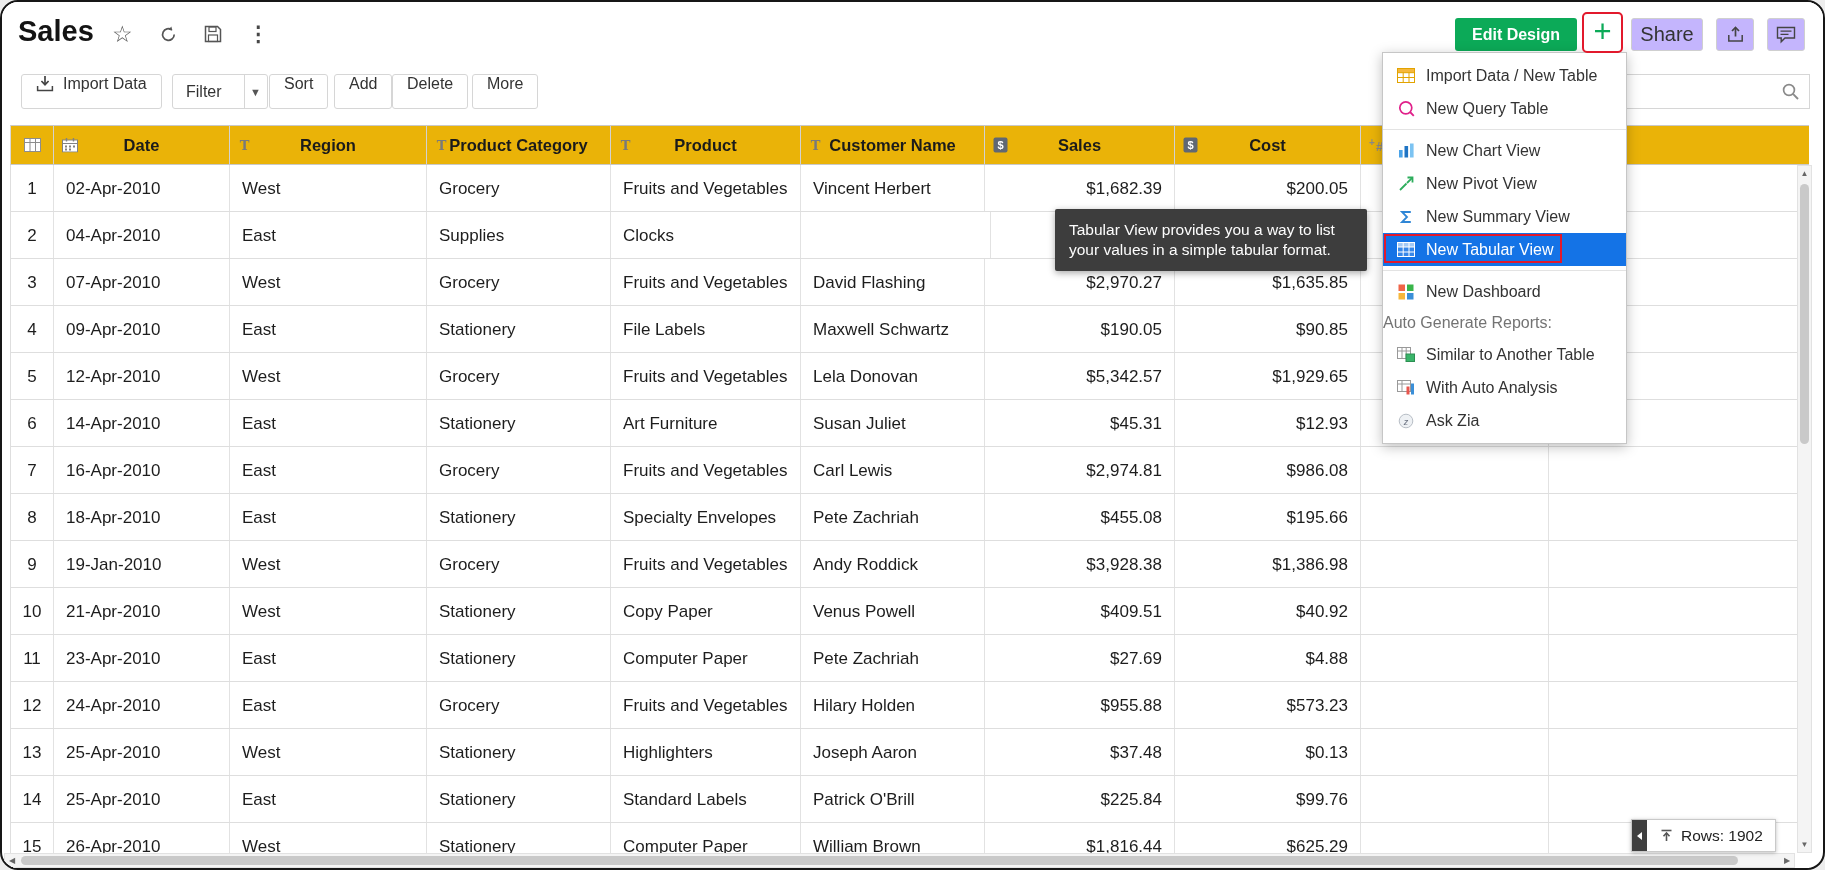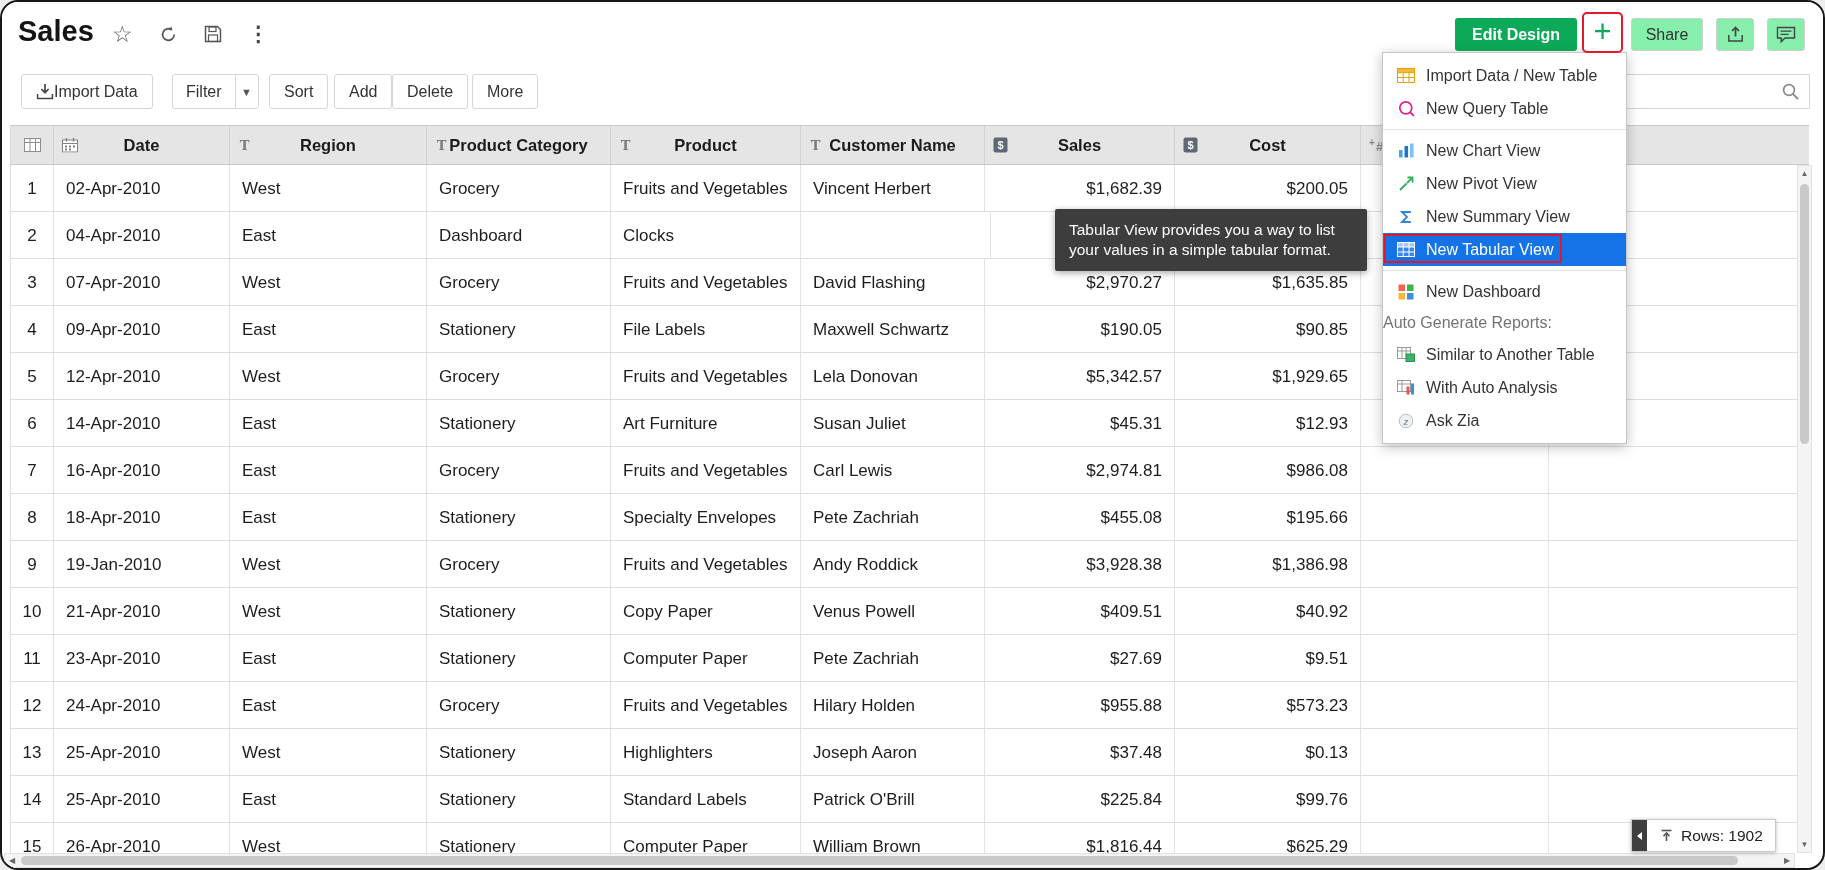--- a/index.html
+++ b/index.html
@@ -9,43 +9,43 @@
 
 .titlebar{position:absolute;left:0;top:0;width:100%;height:64px;background:#fff}
 .page-title{position:absolute;left:16px;top:13px;font-size:29px;font-weight:700;color:#141414}
 .title-icons{position:absolute;left:110px;top:0;height:64px;display:flex;align-items:center;gap:26px}
 .ticon{display:flex;align-items:center;justify-content:center;color:#555;cursor:pointer}
 .star-glyph{font-size:23px;color:#5a5a5a}
 .kebab-glyph{font-size:21px;font-weight:700;color:#474747}
 .btn-edit-design{position:absolute;left:1453px;top:16px;width:122px;height:33px;background:var(--accent-green,#0caa58);color:#fff;font-size:16px;font-weight:600;border-radius:3px;display:flex;align-items:center;justify-content:center;cursor:pointer}
 .plus-annot{position:absolute;left:1580px;top:10px;width:41px;height:41px;border:2px solid var(--annotation-red,#e2192c);border-radius:5px;background:#fff;display:flex;align-items:center;justify-content:center;z-index:70}
 .plus-glyph{color:var(--accent-green,#0caa58);font-size:31px;line-height:1;margin-top:-3px}
-.btn-white{position:absolute;top:16px;height:33px;background:#86efac;border:1px solid #cfcfcf;border-radius:3px;display:flex;align-items:center;justify-content:center;font-size:16px;color:#333;cursor:pointer}
+.btn-white{position:absolute;top:16px;height:33px;background:#c4b5fd;border:1px solid #cfcfcf;border-radius:3px;display:flex;align-items:center;justify-content:center;font-size:20px;color:#333;cursor:pointer}
 .btn-share{left:1629px;width:72px}
 .btn-export{left:1714px;width:38px}
 .btn-comment{left:1765px;width:38px}
 
 
 .toolbar{position:absolute;left:0;top:64px;width:100%;height:59px;background:#fff}
-.tb{position:absolute;top:8px;height:35px;border:1px solid #d6d6d6;border-radius:3px;background:#fff;display:flex;align-items:center;font-size:16px;color:#333;padding:0 14px;cursor:pointer;white-space:nowrap}
+.tb{position:absolute;top:8px;height:35px;border:1px solid #d6d6d6;border-radius:3px;background:#fff;display:flex;font-size:16px;color:#333;padding:0 14px;gap:9px;cursor:pointer;white-space:nowrap}
 .tb-import{left:19px}
 .tb-split{left:170px;padding:0}
 .tb-split .seg1{display:flex;align-items:center;height:100%;padding:0 13px}
 .tb-split .seg2{display:flex;align-items:center;justify-content:center;height:100%;width:23px;border-left:1px solid #d6d6d6;font-size:11px;color:#555}
 .tb-sort{left:267px}
 .tb-add{left:332px}
 .tb-delete{left:390px}
 .tb-more{left:470px}
 .searchbox{position:absolute;left:1380px;top:8px;width:428px;height:35px;border:1px solid #d6d6d6;background:#fff;display:flex;align-items:center;z-index:5}
 .searchbox input{flex:1;border:none;outline:none;font-size:15px;padding:0 10px;font-family:"Liberation Sans",sans-serif;color:#333;background:transparent}
 .search-icon{margin-right:9px;display:flex}
 
 
 .tablewrap{position:absolute;left:8px;top:123px;right:14px;bottom:0;overflow:hidden;background:#fff}
-.thead{display:flex;height:40px;background:#e5e5e5;border-top:1px solid #c9c9c9;border-bottom:1px solid #c9c9c9;border-left:1px solid #d9d9d9}
+.thead{display:flex;height:40px;background:#eab308;border-top:1px solid #c9c9c9;border-bottom:1px solid #c9c9c9;border-left:1px solid #d9d9d9}
 .hcell{position:relative;display:flex;align-items:center;justify-content:center;border-right:1px solid #d2d2d2;font-weight:700;font-size:16.5px;color:#1b1b1b;cursor:pointer}
 .htype{position:absolute;left:8px;top:50%;transform:translateY(-50%);display:flex;align-items:center}
 .trow{display:flex;height:47px;border-bottom:1px solid #dedede;border-left:1px solid #dedede;background:#fff}
 .tcell{display:flex;align-items:center;border-right:1px solid #e2e2e2;padding:2px 12px;font-size:17px;color:#1d1d1d;overflow:hidden;line-height:21px}
 .col-num{width:43px;justify-content:center;padding:0}
 .col-date{width:176px}
 .col-region{width:197px}
 .col-category{width:184px}
 .col-product{width:190px}
 .col-customer{width:184px}
@@ -261,21 +261,21 @@
           <div class="tcell col-customer">Vincent Herbert</div>
           <div class="tcell col-sales">$1,682.39</div>
           <div class="tcell col-cost">$200.05</div>
           <div class="tcell col-extra"></div>
           <div class="tcell col-filler"></div>
         </div>
         <div class="trow">
           <div class="tcell col-num">2</div>
           <div class="tcell col-date">04-Apr-2010</div>
           <div class="tcell col-region">East</div>
-          <div class="tcell col-category">Dashboard</div>
+          <div class="tcell col-category">Supplies</div>
           <div class="tcell col-product">Clocks</div>
           <div class="tcell col-sales"></div>
           <div class="tcell col-cost"></div>
           <div class="tcell col-extra"></div>
           <div class="tcell col-filler"></div>
         </div>
         <div class="trow">
           <div class="tcell col-num">3</div>
           <div class="tcell col-date">07-Apr-2010</div>
           <div class="tcell col-region">West</div>
@@ -372,21 +372,21 @@
           <div class="tcell col-filler"></div>
         </div>
         <div class="trow">
           <div class="tcell col-num">11</div>
           <div class="tcell col-date">23-Apr-2010</div>
           <div class="tcell col-region">East</div>
           <div class="tcell col-category">Stationery</div>
           <div class="tcell col-product">Computer Paper</div>
           <div class="tcell col-customer">Pete Zachriah</div>
           <div class="tcell col-sales">$27.69</div>
-          <div class="tcell col-cost">$9.51</div>
+          <div class="tcell col-cost">$4.88</div>
           <div class="tcell col-extra"></div>
           <div class="tcell col-filler"></div>
         </div>
         <div class="trow">
           <div class="tcell col-num">12</div>
           <div class="tcell col-date">24-Apr-2010</div>
           <div class="tcell col-region">East</div>
           <div class="tcell col-category">Grocery</div>
           <div class="tcell col-product">Fruits and Vegetables</div>
           <div class="tcell col-customer">Hilary Holden</div>

